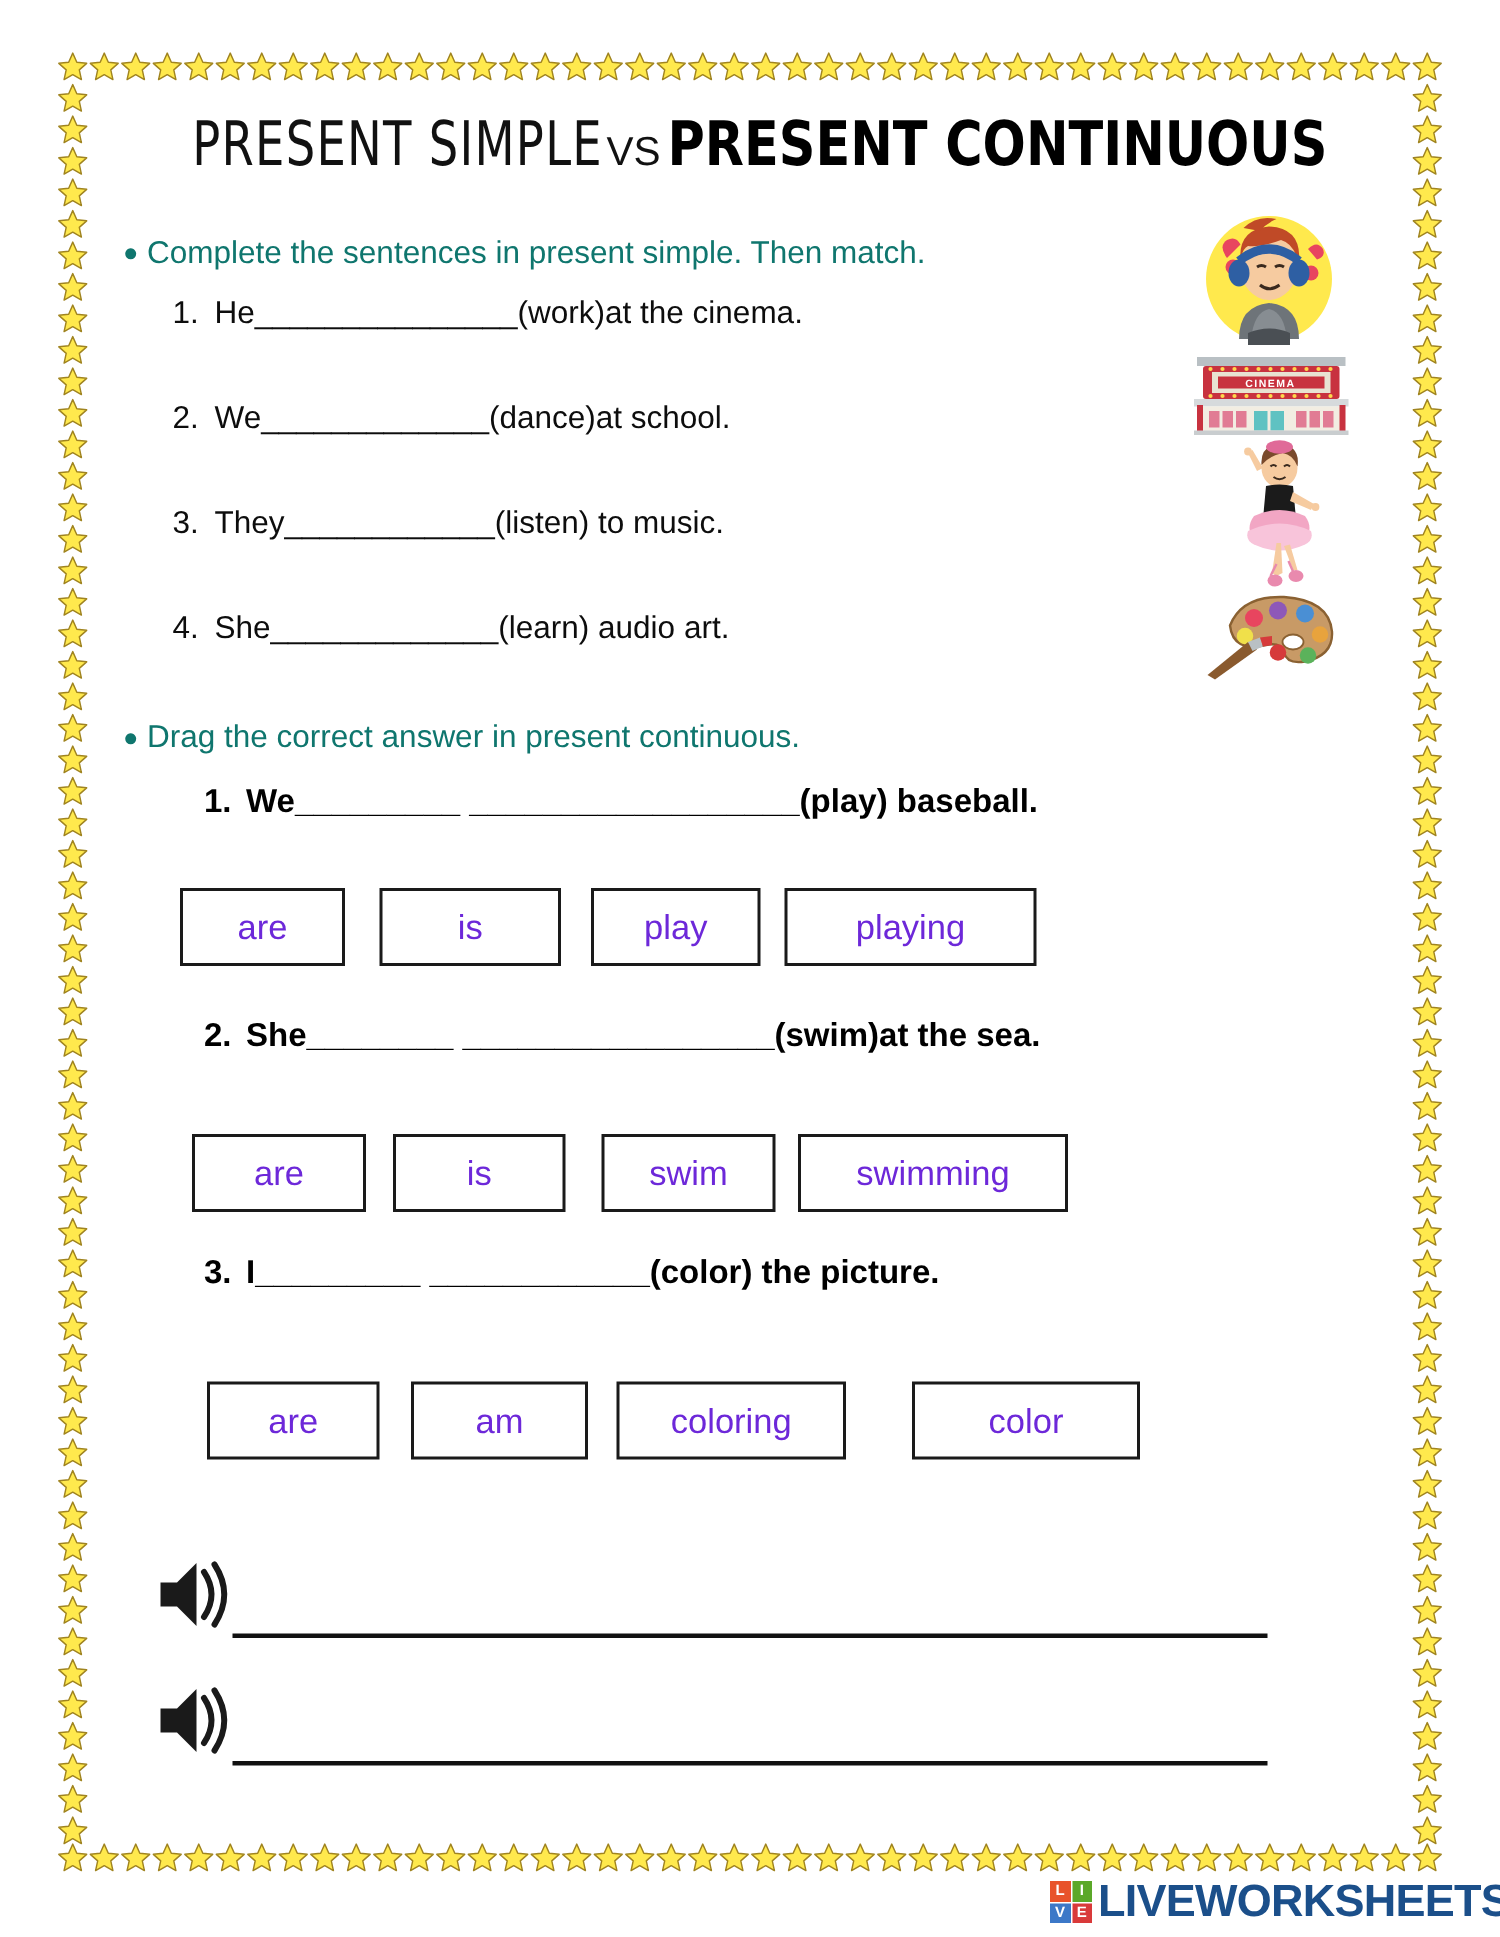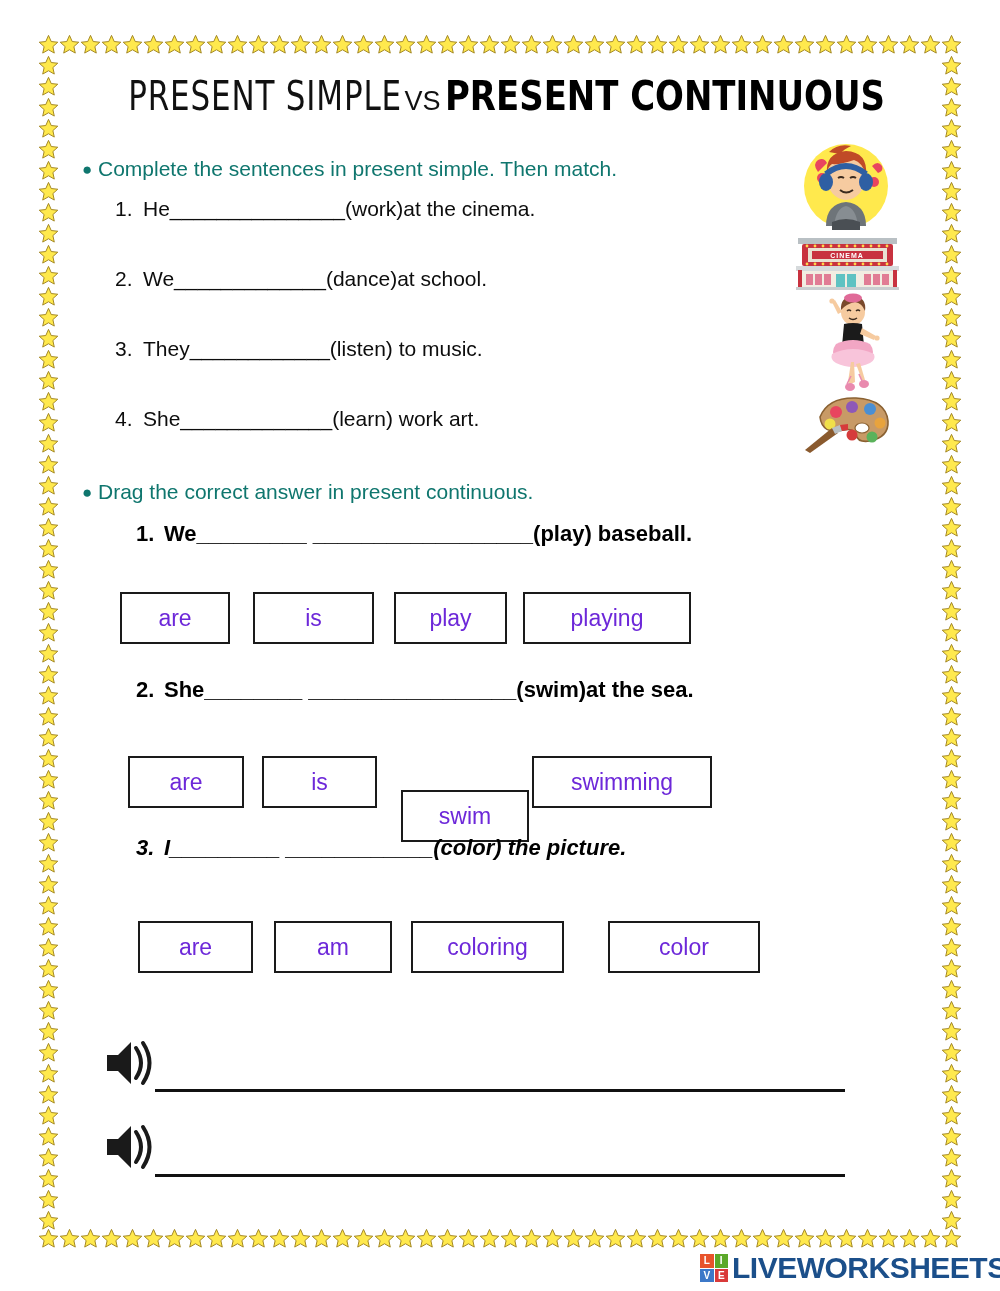--- a/index.html
+++ b/index.html
@@ -1199,21 +1199,21 @@
   <div class="sent" style="left:115px; top:197px;">
     <span class="num" style="width:28px;">1.</span><span>He_______________(work)at the cinema.</span>
   </div>
   <div class="sent" style="left:115px; top:267px;">
     <span class="num" style="width:28px;">2.</span><span>We_____________(dance)at school.</span>
   </div>
   <div class="sent" style="left:115px; top:337px;">
     <span class="num" style="width:28px;">3.</span><span>They____________(listen) to music.</span>
   </div>
   <div class="sent" style="left:115px; top:407px;">
-    <span class="num" style="width:28px;">4.</span><span>She_____________(learn) work art.</span>
+    <span class="num" style="width:28px;">4.</span><span>She_____________(learn) audio art.</span>
   </div>
 
   <div class="clip" style="left:796px; top:138px; width:100px; height:96px;">
     <svg viewBox="0 0 100 96" width="100" height="96">
       <ellipse cx="50" cy="48" rx="42" ry="42" fill="#FFE94D"></ellipse>
       <path d="M22 34 Q16 26 22 22 Q28 19 31 25 Z" fill="#E8455F"></path>
       <circle cx="26" cy="40" r="5" fill="#E8455F"></circle>
       <path d="M76 28 Q82 22 86 28 Q88 33 82 35 Z" fill="#E8455F"></path>
       <circle cx="78" cy="44" r="5" fill="#E8455F"></circle>
       <path d="M30 88 Q30 66 50 64 Q70 66 70 88 Z" fill="#6E7479"></path>
@@ -1329,24 +1329,24 @@
   <div class="wordbox" style="left:120px; top:592px; width:110px;">are</div>
   <div class="wordbox" style="left:253px; top:592px; width:121px;">is</div>
   <div class="wordbox" style="left:394px; top:592px; width:113px;">play</div>
   <div class="wordbox" style="left:523px; top:592px; width:168px;">playing</div>
 
   <div class="sent-bold" style="left:136px; top:677px;">
     <span class="num" style="width:28px;">2.</span><span>She________ _________________(swim)at the sea.</span>
   </div>
   <div class="wordbox" style="left:128px; top:756px; width:116px;">are</div>
   <div class="wordbox" style="left:262px; top:756px; width:115px;">is</div>
-  <div class="wordbox" style="left:401px; top:756px; width:128px;margin-top:34px;">swim</div>
+  <div class="wordbox" style="left:401px; top:756px; width:116px;">swim</div>
   <div class="wordbox" style="left:532px; top:756px; width:180px;">swimming</div>
 
-  <div class="sent-bold" style="left:136px; top:835px;font-style:italic;">
+  <div class="sent-bold" style="left:136px; top:835px;">
     <span class="num" style="width:28px;">3.</span><span>I_________ ____________(color) the picture.</span>
   </div>
   <div class="wordbox" style="left:138px; top:921px; width:115px;">are</div>
   <div class="wordbox" style="left:274px; top:921px; width:118px;">am</div>
   <div class="wordbox" style="left:411px; top:921px; width:153px;">coloring</div>
   <div class="wordbox" style="left:608px; top:921px; width:152px;">color</div>
 
 
   <div class="speaker" style="left:103px; top:1036px;">
     <svg viewBox="0 0 56 54">

